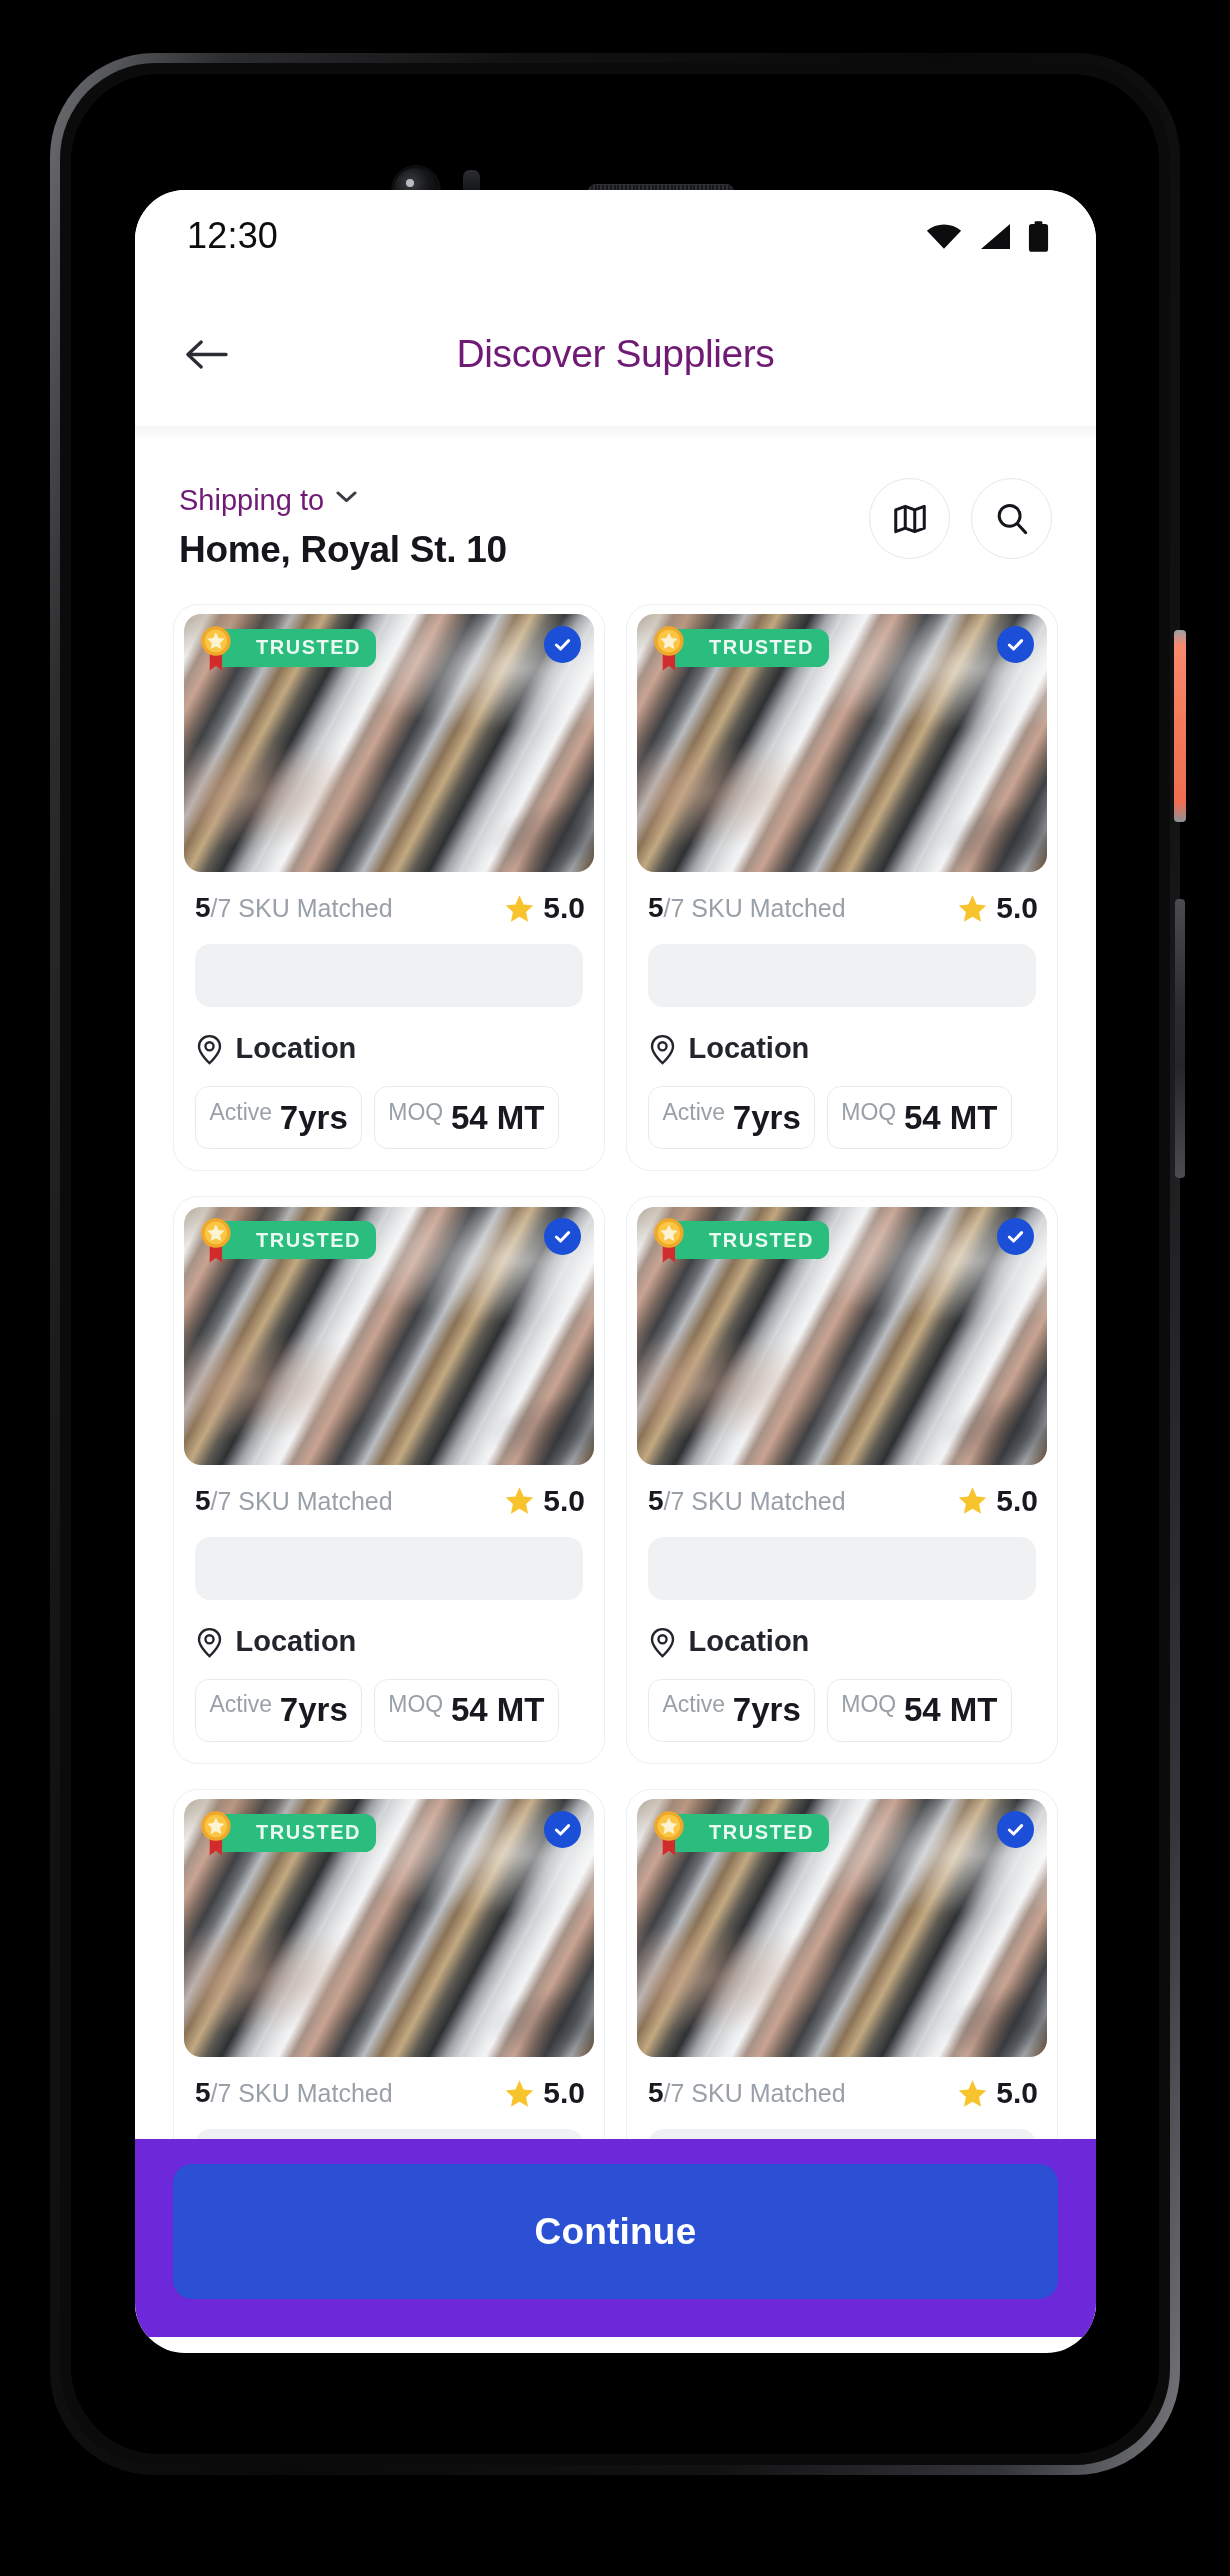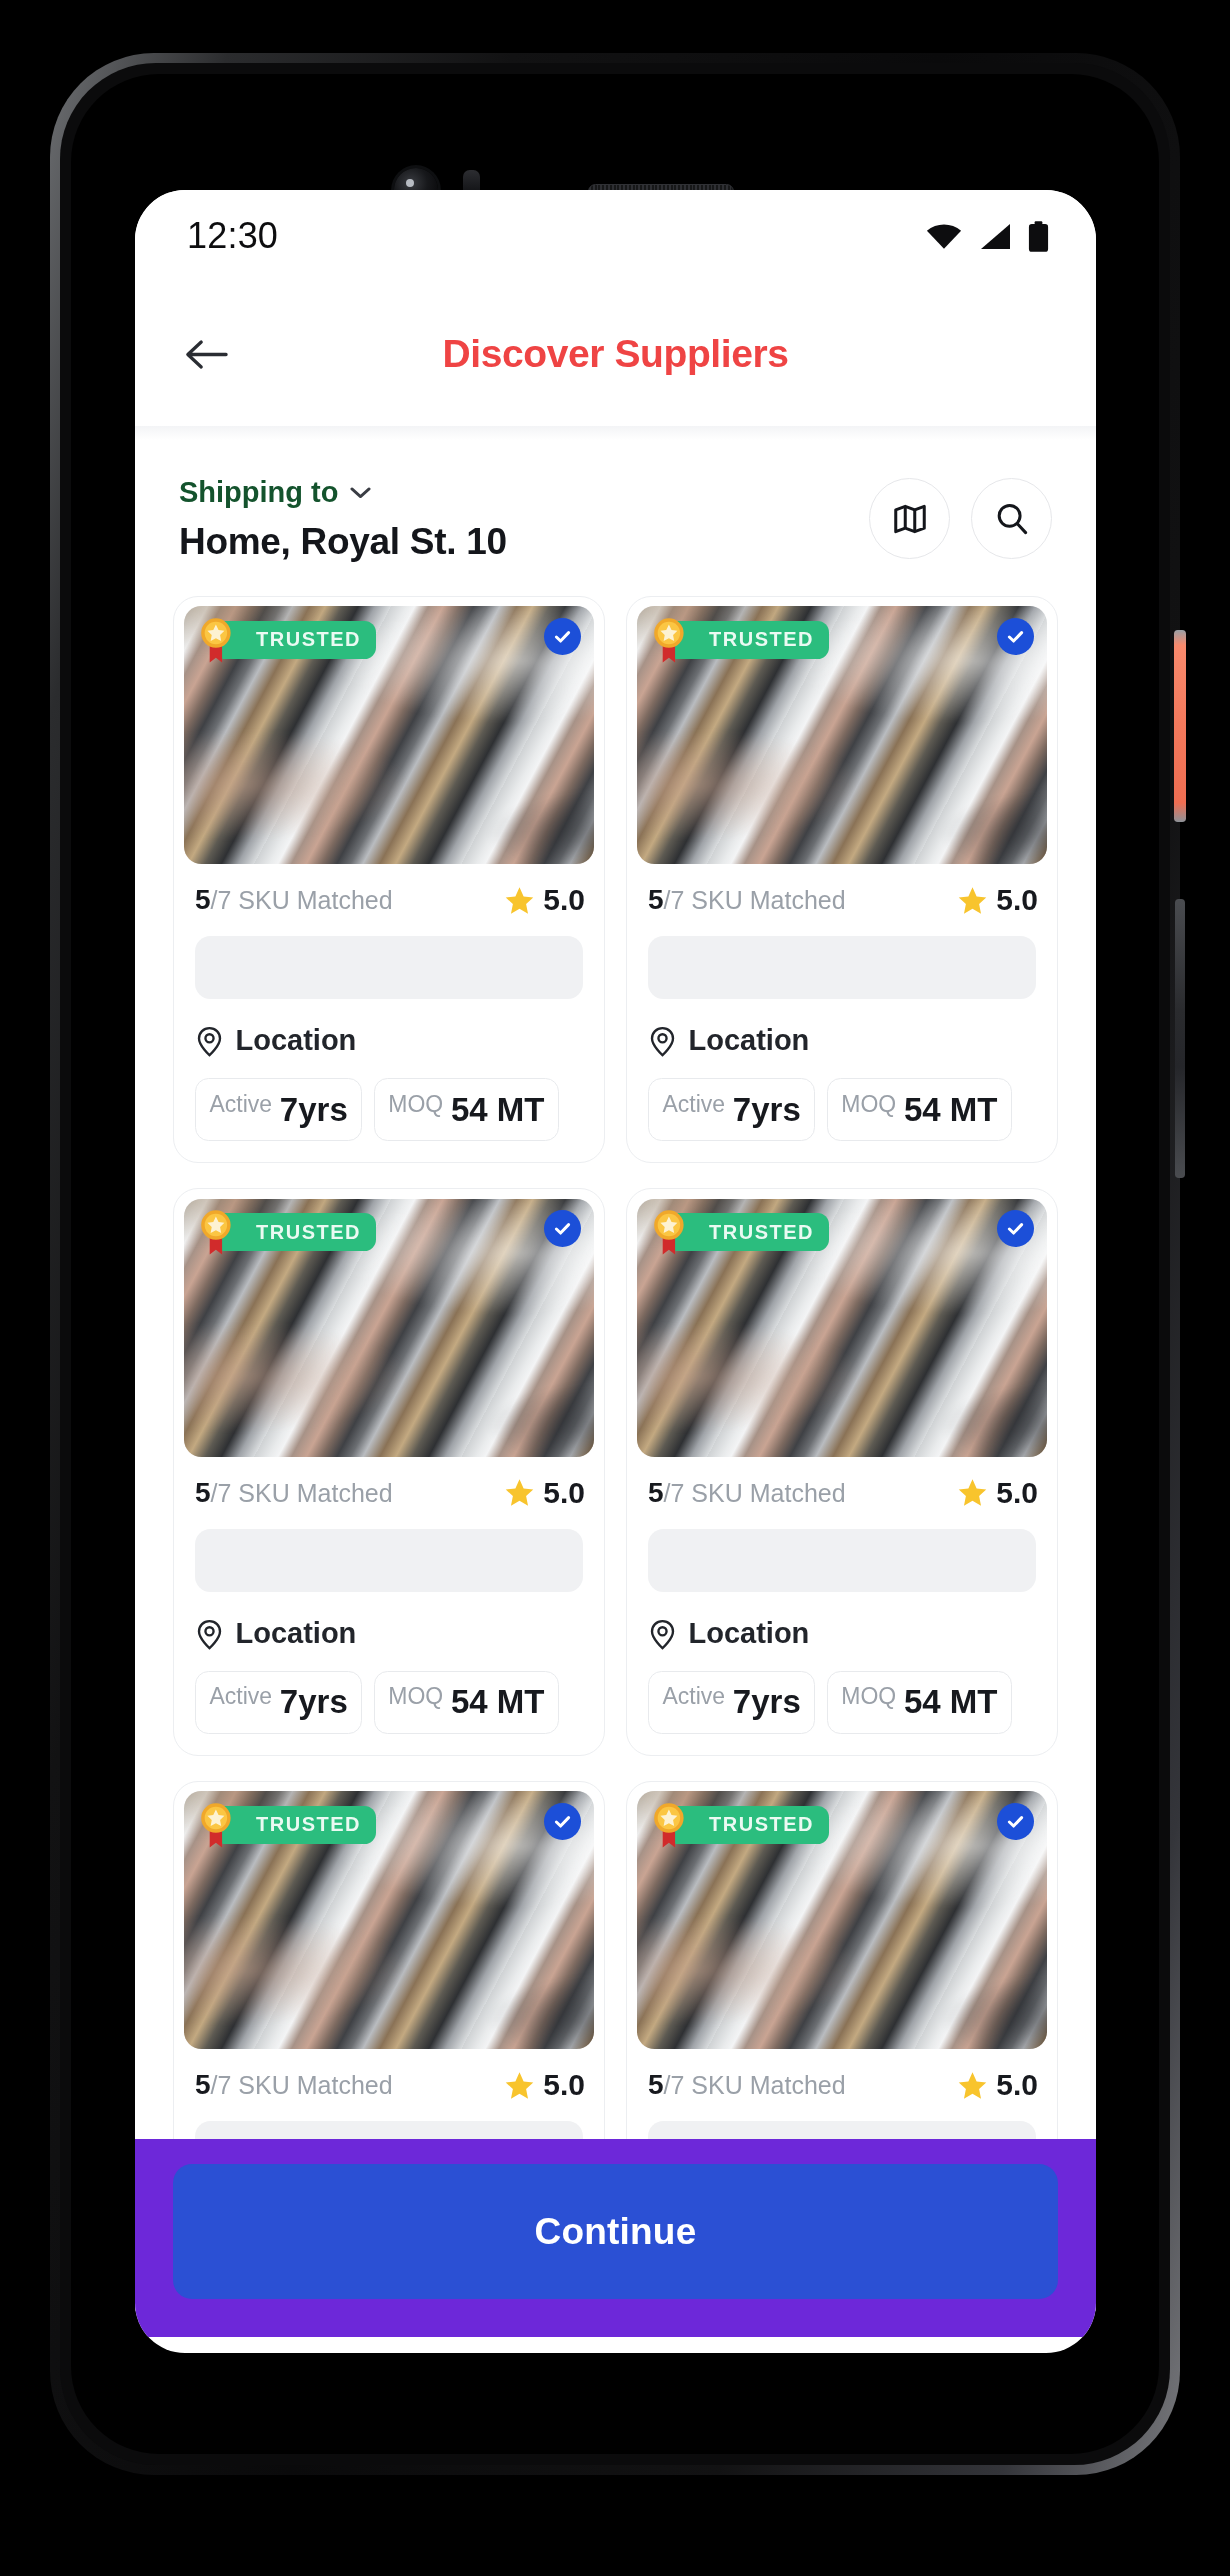--- a/index.html
+++ b/index.html
@@ -160,22 +160,22 @@
     transform: translateY(-50%);
     width: 62px;
     height: 62px;
     display: flex;
     align-items: center;
     justify-content: center;
     cursor: pointer;
   }
   .header-title {
     font-size: 39px;
-    font-weight: 700;
-    color: #ef4444;
+    font-weight: 400;
+    color: #701a75;
     letter-spacing: -0.4px;
   }
   .header-divider {
     height: 13.5px;
     background: linear-gradient(180deg,#f3f4f6,#ffffff);
   }
 
   
   .shipping-row {
     display: flex;
@@ -186,22 +186,23 @@
   }
   .shipping-text-block { padding-top: 3.8px; }
   .shipping-label-line {
     display: flex;
     align-items: center;
     gap: 11.5px;
     cursor: pointer;
   }
   .shipping-label {
     font-size: 29px;
-    color: #14532d;
-    font-weight: 700;
+    color: #701a75;
+    font-weight: 400;
+    margin-top: 8px;
   }
   .shipping-address {
     margin-top: 11.5px;
     font-size: 37px;
     font-weight: 700;
     color: #14161b;
     letter-spacing: -0.3px;
   }
   .header-actions {
     display: flex;

